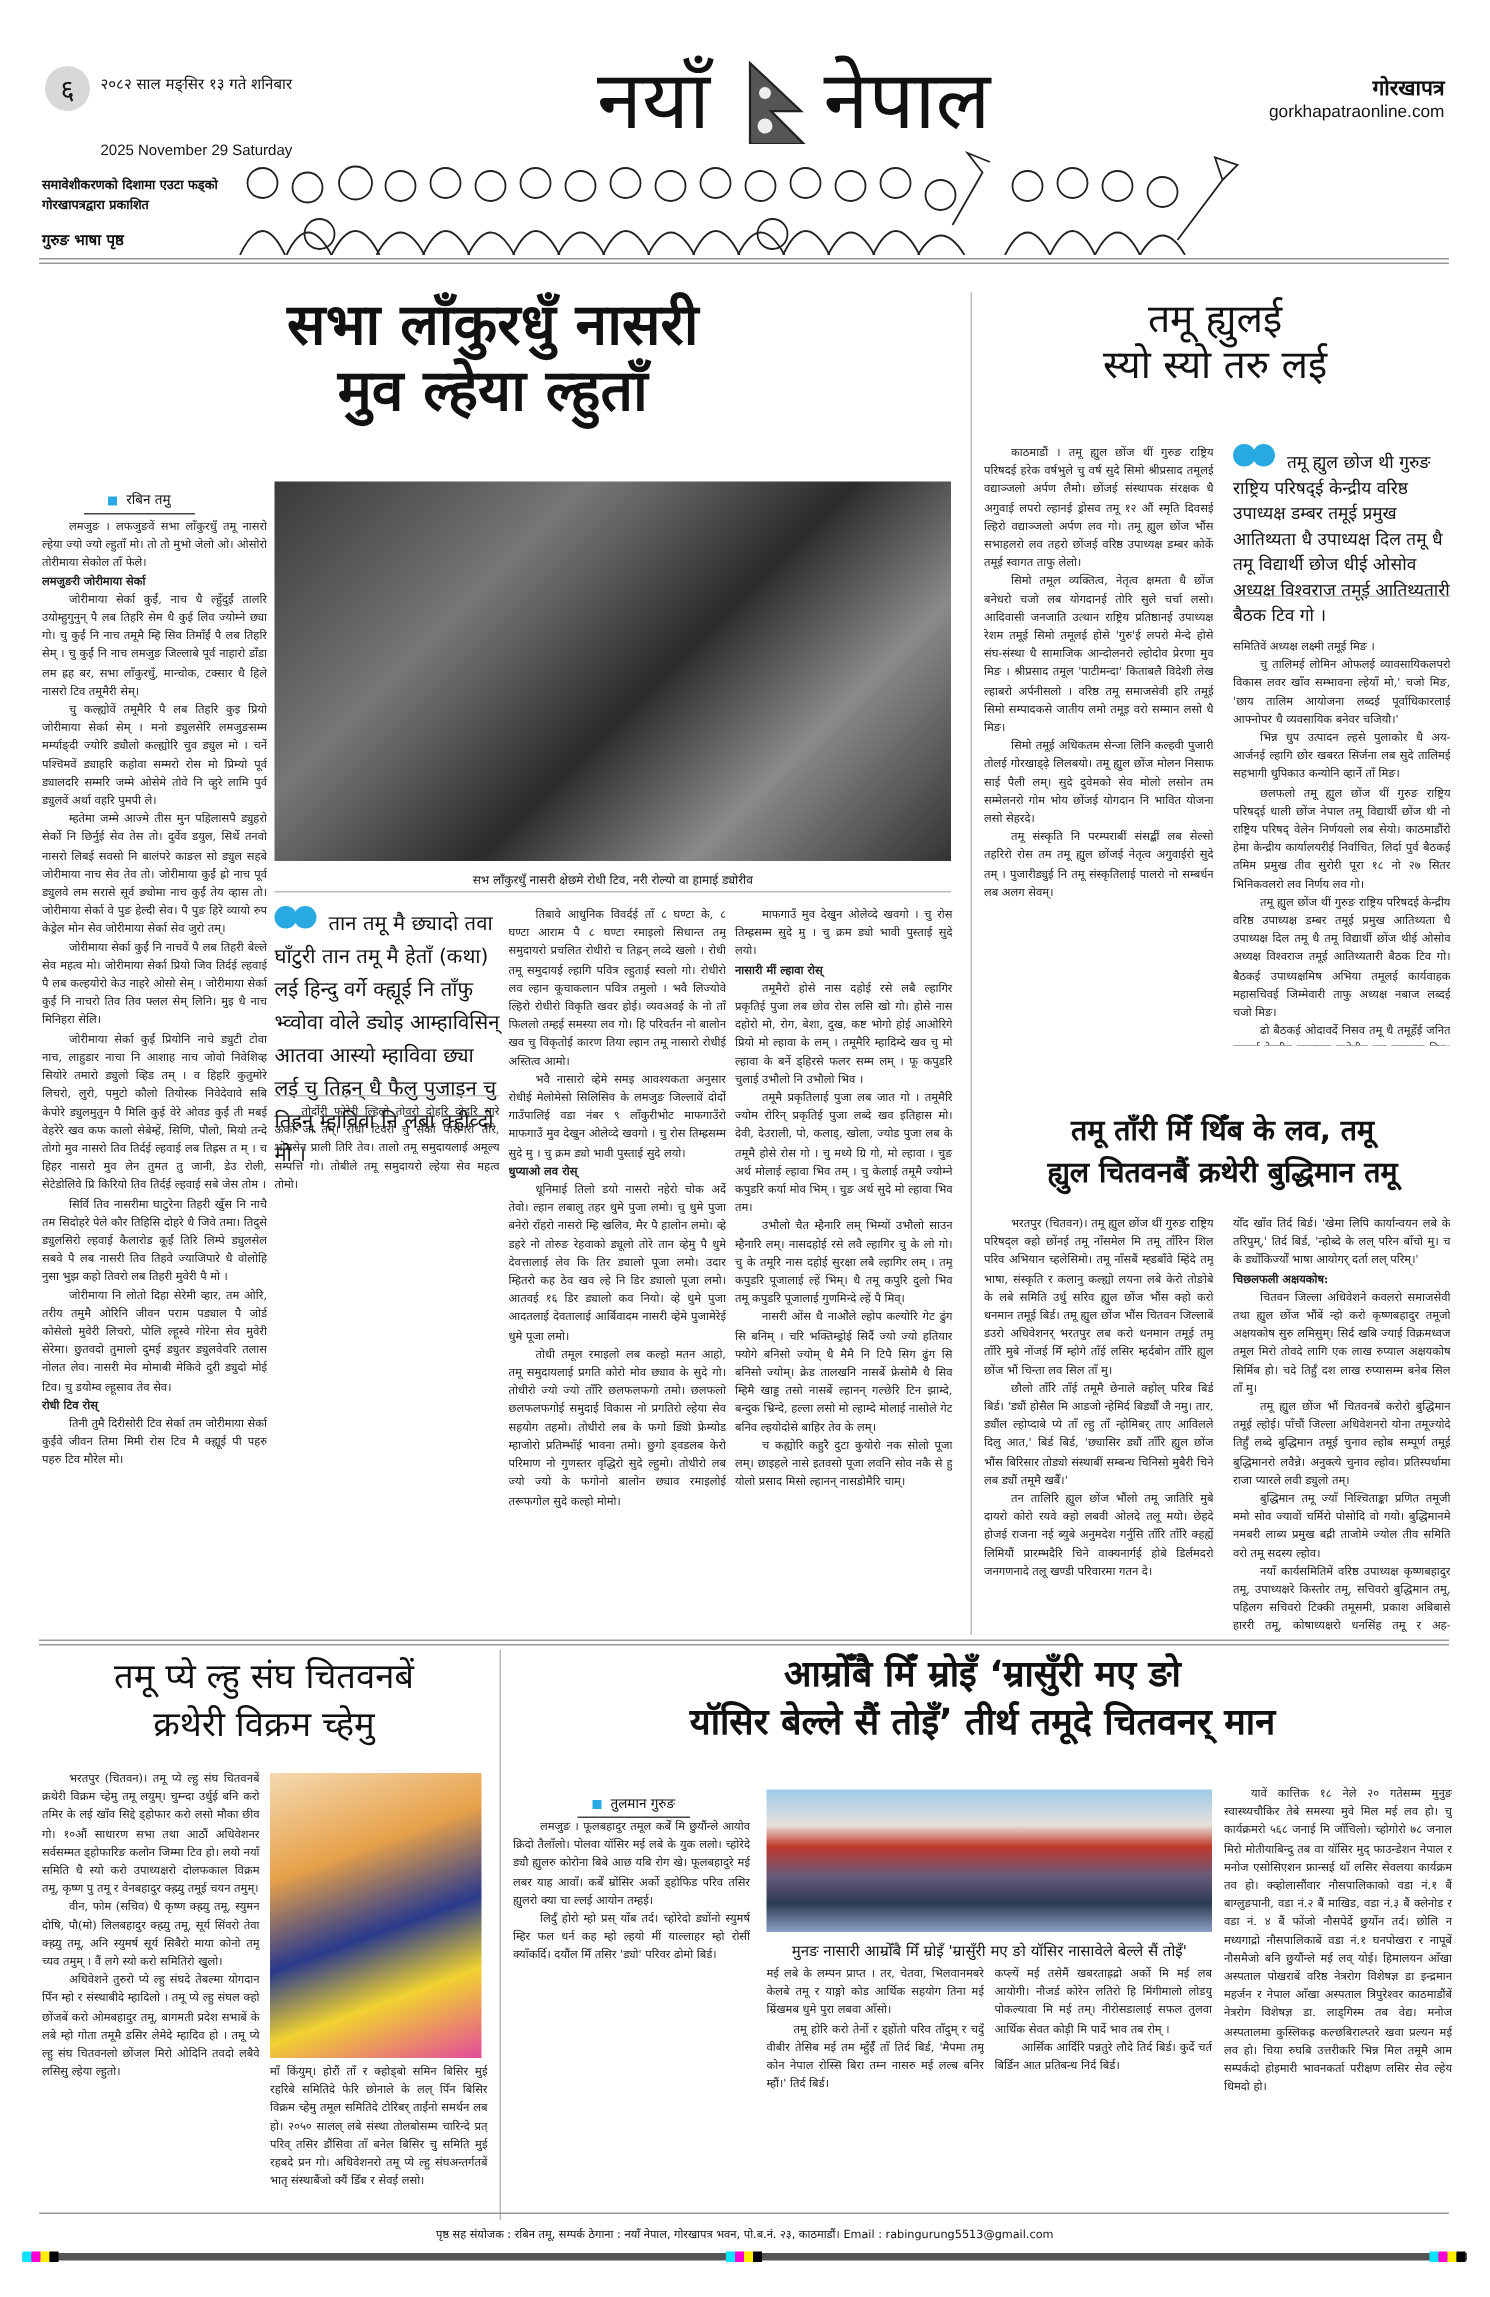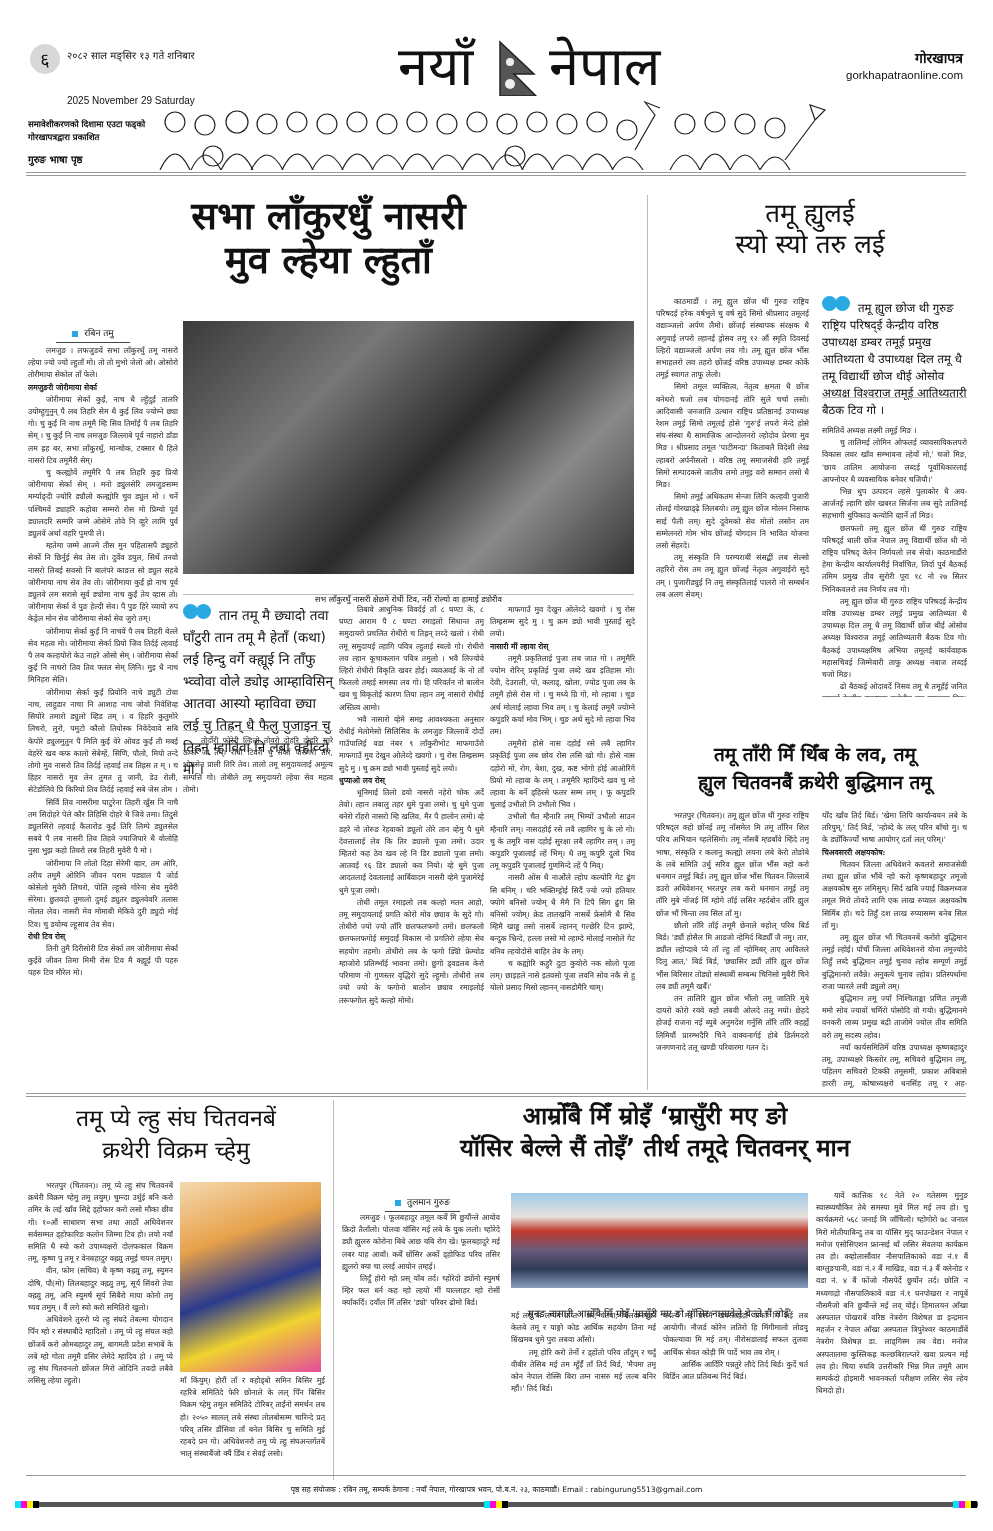--- a/index.html
+++ b/index.html
@@ -20,21 +20,21 @@
   .crowd { left: 155px; top: 100px; width: 510px; height: 70px; }
   .rule-double { height: 4px; border-top: 1px solid #999; border-bottom: 1px solid #999; }
   .headline-xl { font-family: "DejaVu Sans", sans-serif; font-weight: bold; text-align:center; line-height: 1.15; }
   .headline-light { font-family: "DejaVu Sans", sans-serif; font-weight: normal; text-align:center; line-height: 1.2; }
   .col { font-size: 7.6px; line-height: 12.2px; text-align: justify; color:#222; overflow:hidden; }
   .col p { text-indent: 18px; }
   .col .subhead { font-weight: bold; text-indent: 0; }
   .byline { font-size: 9px; text-align:center; border-bottom: 1px solid #444; padding-bottom: 3px; font-family:"DejaVu Sans",sans-serif; }
   .byline .sq { display:inline-block; width:6px; height:6px; background:#29a9e1; margin-right:6px; vertical-align: middle; }
   .photo { background: linear-gradient(135deg,#3a3a3a 0%,#777 30%,#2b2b2b 55%,#8a8a8a 75%,#333 100%); }
-  .caption { font-size: 8px; text-align:center; font-family:"DejaVu Sans",sans-serif;margin-top:13px; }
+  .caption { font-size: 8px; text-align:center; font-family:"DejaVu Sans",sans-serif; }
   .pullquote { font-size: 13.5px; line-height: 22px; font-family: "DejaVu Sans", sans-serif; color:#111; }
   .qmark { display:inline-block; width: 30px; height: 18px; position: relative; vertical-align: -2px; margin-right: 6px; }
   .qmark i { position:absolute; top:0; width: 15px; height: 15px; border-radius: 50%; background:#29a9e1; }
   .qmark i:nth-child(1){ left:0; } .qmark i:nth-child(2){ left:13px; }
   .vrule { width:1px; background:#bbb; }
   .hrule { height:1px; background:#bbb; }
   .footer-credit { left: 0; width: 993px; top: 1496px; font-size: 7.5px; text-align:center; font-family:"DejaVu Sans",sans-serif; }
   .regbar { left: 15px; top: 1502px; width: 963px; height: 5px; background:#555; }
   .reg { position:absolute; top: 1501px; height: 7px; display:flex; }
   .reg span { width: 6px; height: 7px; display:block; }
@@ -160,22 +160,22 @@
   <p>तिबावे आधुनिक विवर्दई ताँ ८ घण्टा के, ८ घण्टा आराम पै ८ घण्टा रमाइलो सिधान्त तमू समुदायरो प्रचलित रोधीरो च तिह्रन् लव्दे खलो । रोधी तमू समुदायई ल्हागि पवित्र ल्हुताई स्वलो गो। रोधीरो लव ल्हान कूचाकलान पवित्र तमुलो । भवै लिज्योवे ल्हिरो रोधीरो विकृति खवर होई। व्यवअवई के नो ताँ फिललो तम्हई समस्या लव गो। हि परिवर्तन नो बालोन खव चु विकृतोई कारण तिया ल्हान तमू नासारो रोधीई अस्तित्व आमो।</p>
   <p>भवै नासारो व्हेमे समइ आवश्यकता अनुसार रोधीई मेलोमेसो सिलिसिव के लमजुङ जिल्लावें दोर्दो गाउँपालिई वडा नंबर ९ लाँकुरीभोट माफगाउँरो माफगाउँ मुव देखुन ओलेव्दे खवगो । चु रोस तिम्ह्रसम्म सुदे मु । चु क्रम ड्यो भावी पुस्ताई सुदे लयो।</p>
   <p class="subhead">धुप्याओ लव रोस्</p>
   <p>धूनिमाई तिलो डयो नासरो नहेरो चोक अर्दे तेवो। ल्हान लबालु तहर धुमे पुजा लमो। चु धुमे पुजा बनेरो राँहरो नासरो म्हि खलिव, मैर पै हालोन लमो। व्हे डहरे नो तोरुङ रेहवाको ड्यूलो तोरे तान व्हेमु पै धुमे देवत्तालाई लेव कि तिर ड्यालो पूजा लमो। उदार म्हितरो कह ठेव खव ल्हे नि डिर ड्यालो पूजा लमो। आतवई १६ डिर ड्यालो कव नियो। व्हे धुमे पुजा आदतलाई देवतालाई आर्बिवादम नासरी व्हेमे पुजामेरेई धुमे पूजा लमो।</p>
   <p>तोधी तमूल रमाइलो लब कल्हो मतन आहो, तमू समुदायलाई प्रगति कोरो मोव छ्याव के सुदे गो। तोधीरो ज्यो ज्यो ताँरि छलफलफगो तमो। छलफलो छलफलफगोई समुदाईं विकास नो प्रगतिरो ल्हेया सेव सहयोग तहमो। तोधीरो लब के फगो ड्यिो फ्रेम्योड म्हाजोरो प्रतिम्भाँई भावना तमो। छुगो ड्वडलब केरो परिमाण नो गुणस्तर वृद्धिरो सुदे ल्हुमो। तोधीरो लब ज्यो ज्यो के फगोनो बालोन छ्याव रमाइलोई तरूफगोल सुदे कल्हो मोमो।</p>
 </div>
 
 <div class="abs col" style="left:490px;top:604px;width:145px;height:486px">
   <p>माफगाउँ मुव देखुन ओलेव्दे खवगो । चु रोस तिम्ह्रसम्म सुदे मु । चु क्रम ड्यो भावी पुस्ताई सुदे लयो।</p>
   <p class="subhead">नासारी मीं ल्हावा रोस्</p>
+  <p>तमूमैरो होसे नास दहोई रसे लबै ल्हागिर प्रकृतिई पुजा लब छोव रोस लसि खो गो। होसे नास दहोरो मो, रोग, बेशा, दुख, कष्ट भोगो होई आओरिगे प्रियो मो ल्हावा के लम् । तमूमैरि म्हादिम्दे खव चु मो ल्हावा के बर्ने ड्हिरसे फलर सम्म लम् । फू कपुडरि चुलाई उभौलो नि उभौलो भिव ।</p>
   <p>तमूमै प्रकृतिलाई पुजा लब जात गो । तमूमैरि ज्योम रोरिन् प्रकृतिई पुजा लब्दे खव इतिहास मो। देवी, देउराली, पो, कलाड्, खोला, ज्योड पुजा लब के तमूमै होसे रोस गो । चु मध्ये ग्रि गो, मो ल्हावा । चुङ अर्थ मोलाई ल्हावा भिव तम् । चु केलाई तमूमै ज्योम्ने कपुडरि कर्या मोव भिम् । चुङ अर्थ सुदे मो ल्हावा भिव तम।</p>
-  <p>तमूमैरो होसे नास दहोई रसे लबै ल्हागिर प्रकृतिई पुजा लब छोव रोस लसि खो गो। होसे नास दहोरो मो, रोग, बेशा, दुख, कष्ट भोगो होई आओरिगे प्रियो मो ल्हावा के लम् । तमूमैरि म्हादिम्दे खव चु मो ल्हावा के बर्ने ड्हिरसे फलर सम्म लम् । फू कपुडरि चुलाई उभौलो नि उभौलो भिव ।</p>
   <p>उभौलो चैत म्हैनारि लम् भिम्यों उभौलो साउन म्हैनारि लम्। नासदहोई रसे लवै ल्हागिर चु के लो गो। चु के तमूरि नास दहोई सुरक्षा लबै ल्हागिर लम् । तमू कपुडरि पूजालाई ल्हें भिम्। धै तमू कपुरि दुलो भिव तमू कपुडरि पूजालाई गुणमिन्दे ल्हें पै मिव्।</p>
   <p>नासरी ओंस धै नाओेले ल्होप कल्योरि गेट ढुंग सि बनिम् । चरि भक्तिम्ड्रोई सिर्दै ज्यो ज्यो हतियार फ्योगे बनिसो ज्योम् धै मैमै नि टिपै सिग ढुंग सि बनिसो ज्योम्। क्रेड तालखनि नासर्बे फ्रेसोमै धै सिव म्हिमै खाड्ड तसो नासर्बे ल्हानन् गल्छेरि टिन झाम्दे, बन्दुक भ्रिन्दे, हल्ला लसो मो ल्हाम्दे मोलाई नासोले गेट बनिव ल्हयोदोसे बाहिर तेव के लम्।</p>
   <p>च कह्योरि कहुरै दुटा कुयोरो नक सोलो पूजा लम्। छाइहले नासे इतवसो पूजा लवनि सोव नकै से हु योलो प्रसाद मिसो ल्हानन् नासडोमैरि चाम्।</p>
 </div>
 
 <div class="abs vrule" style="left:647px;top:195px;height:895px"></div>
 
 <div class="abs" style="left:655px;top:198px;width:310px">
   <div class="headline-light" style="font-size:26px">तमू ह्युलई</div>
   <div class="headline-light" style="font-size:26px">स्यो स्यो तरु लई</div>
@@ -208,24 +208,24 @@
 </div>
 
 <div class="abs col" style="left:656px;top:810px;width:153px;height:280px">
   <p>भरतपुर (चितवन)। तमू ह्युल छोंज थीं गुरुङ राष्ट्रिय परिषद्ल क्हो छोंनई तमू नाँसमेल मि तमू ताँरिन शिल परिव अभियान च्हलेसिमो। तमू नाँसबैं म्ह्डबाँवे म्हिंदे तमू भाषा, संस्कृति र कलानु कल्ह्यो लयना लबे केरो तोङोबे के लबे समिति उर्धु सरिव ह्युल छोंज भौंस क्हो करो धनमान तमूई बिर्ड। तमू ह्युल छोंज भौंस चितवन जिल्लाबें डउरो अधिवेशनर् भरतपुर लब करो धनमान तमूई तमू ताँरि मुबे नोंजई मिँ म्होगे ताँई लसिर म्हर्दबोन ताँरि ह्युल छोंज भौं चिन्ता लव सिल ताँ मु।</p>
   <p>छौलो ताँरि ताँई तमूमै छेनाले क्होल् परिब बिर्ड बिर्ड। 'ड्यौं होसैल मि आडजो न्हेमिर्द बिर्ड्यौं जै नमु। तार, ड्यौंल ल्होप्दाबे प्ये ताँ ल्हु ताँ न्होमिबर् ताए आविलले दिलु आत,' बिर्ड बिर्ड, 'छ्यासिर ड्यौं ताँरि ह्युल छोंज भौंस बिरिसार तोड्यो संस्थाबीं सम्बन्ध चिनिसो मुबैरी चिने लब ड्यौं तमूमै खर्बैं।'</p>
   <p>तन तालिरि ह्युल छोंज भौंलो तमू जातिरि मुबे दायरो कोरो रयवे क्हो लबवी ओलदे तलू मयो। छेहदे होजई राजना नई ब्युबे अनुमदेश गर्नुसि ताँरि ताँरि क्हर्ह्ये लिमियौं प्रारम्भदैरि चिने वाक्यनार्गई होबे डिर्लमदरो जनगणनादे तलू खण्डी परिवारमा गतन दे।</p>
 </div>
 
 <div class="abs col" style="left:822px;top:810px;width:145px;height:280px">
   <p style="text-indent:0">योँद खाँव तिर्द बिर्ड। 'खेमा लिपि कार्यान्वयन लबे के तरिपुम्,' तिर्द बिर्ड, 'न्होब्दे के लल् परिन बाँचो मु। च के ड्योँकिर्ज्यों भाषा आयोगर् दर्ता लल् परिम्।'</p>
-  <p class="subhead">चिअवसररी अक्षयकोष:</p>
+  <p class="subhead">चिछलफली अक्षयकोष:</p>
   <p>चितवन जिल्ला अधिवेशने कवलरो समाजसेवी तथा ह्युल छोंज भौंबें न्हो करो कृष्णबहादुर तमूजो अक्षयकोष सुरु लमिसुम्। सिर्द खबि ज्याई विक्रमध्वज तमूल मिरो तोवदे लागि एक लाख रुप्याल अक्षयकोष सिर्मिब हो। चदे तिर्हुँ दश लाख रुप्यासम्म बनेब सिल ताँ मु।</p>
   <p>तमू ह्युल छोंज भौं चितवनबें करोरो बुद्धिमान तमूई ल्होई। पाँचौं जिल्ला अधिवेशनरो योना तमूज्योदे तिर्हुँ लब्दे बुद्धिमान तमूई चुनाव ल्होब सम्पूर्ण तमूई बुद्धिमानरो लवैन्ने। अनुक्त्ये चुनाव ल्होव। प्रतिस्पर्धामा राजा प्यारले लवी ड्युलो तम्।</p>
-  <p>बुद्धिमान तमू ज्याँ निश्चिताङ्का प्रणित तमूजी ममो सोव ज्यावों चर्मिरो पोसोदि वो गयो। बुद्धिमानमे वनकरी लाब्य प्रमुख बद्री ताजोमे ज्योल तीव समिति वरो तमू सदस्य ल्होव।</p>
+  <p>बुद्धिमान तमू ज्याँ निश्चिताङ्का प्रणित तमूजी ममो सोव ज्यावों चर्मिरो पोसोदि वो गयो। बुद्धिमानमे नमबरी लाब्य प्रमुख बद्री ताजोमे ज्योल तीव समिति वरो तमू सदस्य ल्होव।</p>
   <p>नयाँ कार्यसमितिमें वरिष्ठ उपाध्यक्ष कृष्णबहादुर तमू, उपाध्यक्षरे किस्तोर तमू, सचिवरो बुद्धिमान तमू, पहिलग सचिवरो टिक्की तमूसमी, प्रकाश अबिबासे हाररी तमू, कोषाध्यक्षरो धनसिंह तमू र अह-कोषाध्यक्षरो चमबहादुर तमूरे चयन तव हो।</p>
 </div>
 
 <div class="abs rule-double" style="left:26px;top:1093px;width:940px"></div>
 
 <div class="abs" style="left:26px;top:1102px;width:300px">
   <div class="headline-light" style="font-size:23px;line-height:32px">तमू प्ये ल्हु संघ चितवनबें</div>
   <div class="headline-light" style="font-size:23px;line-height:32px">क्रथेरी विक्रम च्हेमु</div>
 </div>
 

